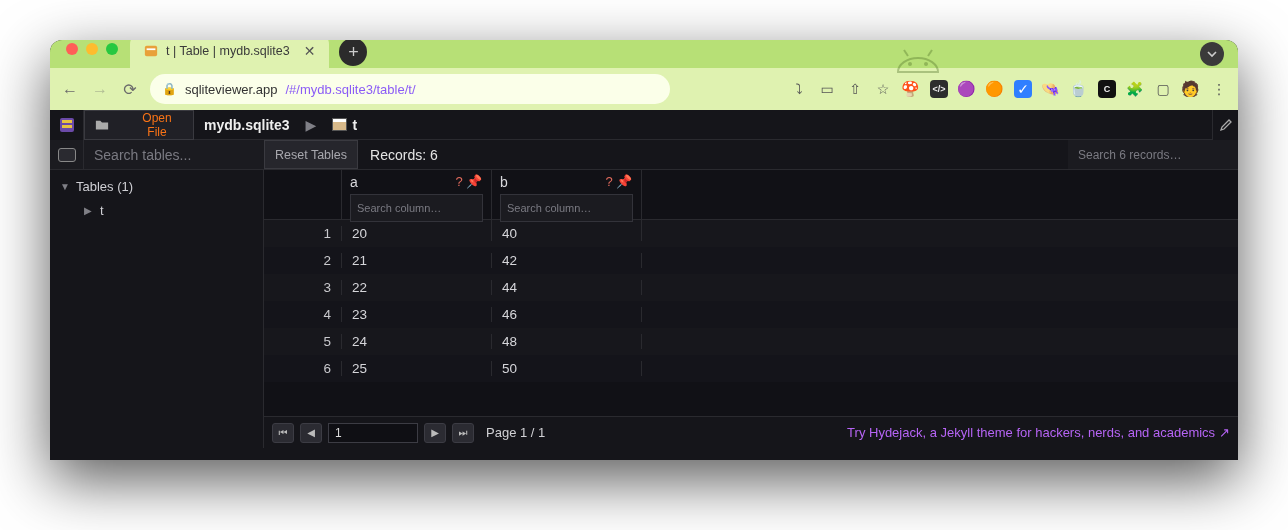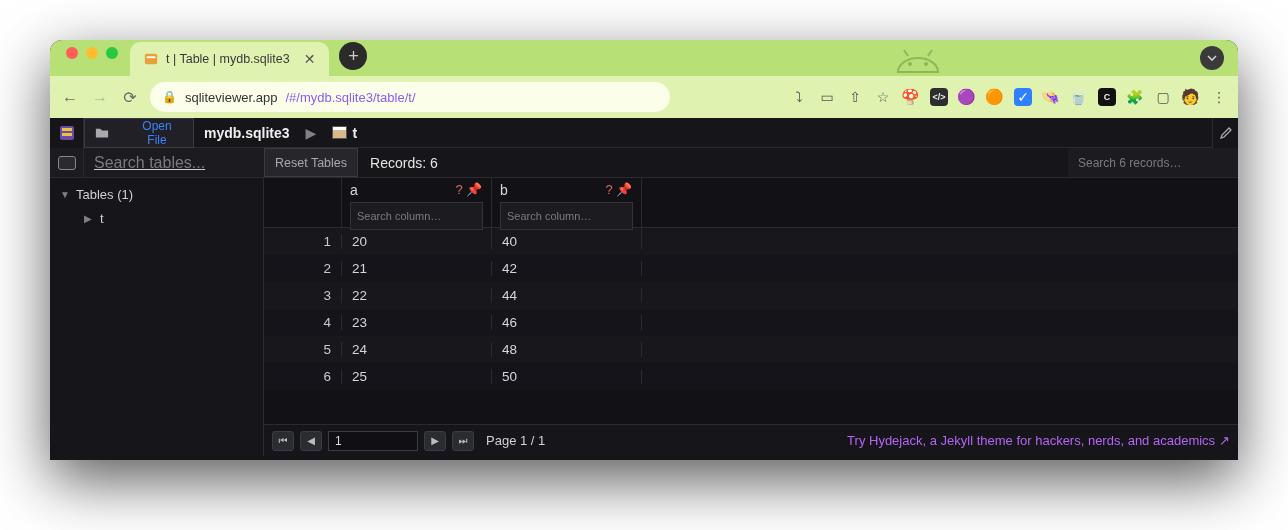--- a/index.html
+++ b/index.html
@@ -3,21 +3,21 @@
 <meta charset="utf-8">
 <style>
   * { box-sizing: border-box; margin: 0; padding: 0; }
   html, body { width: 1288px; height: 530px; font-family: -apple-system, BlinkMacSystemFont, "Segoe UI", Arial, sans-serif; background: transparent; }
   .window {
     position: absolute; left: 50px; top: 40px; width: 1188px; height: 420px;
     border-radius: 12px 12px 0 0; overflow: hidden; background: #15151a;
     box-shadow: 0 20px 60px rgba(0,0,0,0.65);
   }
   
-  .tabstrip { height: 36px; background: #b7e076; display: flex; align-items: flex-end; padding-left: 10px; position: relative; background-image: radial-gradient(circle at 870px 20px, rgba(0,0,0,0) 20px, rgba(0,0,0,0) 21px); }
+  .tabstrip { height: 28px; background: #b7e076; display: flex; align-items: flex-end; padding-left: 10px; position: relative; background-image: radial-gradient(circle at 870px 20px, rgba(0,0,0,0) 20px, rgba(0,0,0,0) 21px); }
   .macdots { display: flex; gap: 8px; margin: 0 12px 10px 6px; align-self: center; }
   .dot { width: 12px; height: 12px; border-radius: 50%; }
   .dot.r{background:#ff5f57;} .dot.y{background:#febc2e;} .dot.g{background:#28c840;}
   .tab {
     display: flex; align-items: center; gap: 8px; height: 34px;
     padding: 0 14px; border-radius: 10px 10px 0 0;
     background: #dff2b0; color: #3a3a3a; font-size: 12.5px;
     position: relative; margin-bottom: 0;
   }
   .tab svg, .favicon { width: 14px; height: 14px; }
@@ -40,32 +40,32 @@
   .addrspacer{flex:1;}
   .addricons{display:flex;gap:10px;align-items:center;color:#555;font-size:14px;}
   .addricons .ico{width:18px;height:18px;display:flex;align-items:center;justify-content:center;border-radius:4px;}
   .ico.pill{background:#2d2d2d;color:#eee;font-size:9px;font-weight:bold;}
   .ico.emoji{font-size:15px;}
   
   .app { display:flex; flex-direction:column; height: calc(100% - 82px); background:#15151a; color:#c8c8c8; font-size:13px; }
   .app-top { height:30px; display:flex; align-items:stretch; }
   .logo { width:34px; display:flex;align-items:center;justify-content:center;background:#15151a;border-right:1px solid #2a2a2f;}
   .logo svg{width:18px;height:18px;}
-  .openfile { width:110px; display:flex;align-items:center;gap:22px;border:1px solid #3a3a40;background:#202026;padding:0 10px;font-size:12px;color:#3b82f6;}
+  .openfile { width:110px; display:flex;align-items:center;gap:22px;border:1px solid #3a3a40;background:#202026;padding:0 10px;font-size:12px;color:#f97316;}
   .openfile svg{width:14px;height:14px;fill:#aaa;}
   .breadcrumb{flex:1;display:flex;align-items:center;gap:16px;padding-left:10px;font-size:14px;background:#15151a;border-bottom:1px solid #2a2a2f;}
   .breadcrumb .strong{color:#eee;font-weight:600;}
   .breadcrumb .sep{color:#7f7f86;}
   .breadcrumb .tbl{display:flex;align-items:center;gap:5px;}
   .breadcrumb .tbl .ticon{width:15px;height:13px;display:inline-block;background:linear-gradient(#fff 0 30%,#d8b98a 30% 100%);border:1px solid #555;}
   .pencil{width:26px;border-left:1px solid #2a2a2f;display:flex;align-items:center;justify-content:center;color:#aaa;}
   .app-toolbar{height:30px;display:flex;align-items:stretch;border-bottom:1px solid #2a2a2f;}
   .sideicon{width:34px;display:flex;align-items:center;justify-content:center;border-right:1px solid #2a2a2f;background:#1b1b20;}
   .sideicon .cam{width:18px;height:14px;border:1px solid #888;border-radius:3px;background:#2a2a30;}
-  .searchtables{width:180px;border:none;background:#1b1b20;color:#ccc;padding:0 10px;font-size:16px;text-decoration:underline;}
+  .searchtables{width:180px;border:none;background:#1b1b20;color:#ccc;padding:0 10px;font-size:14px;}
   .searchtables::placeholder{color:#7a7a82;}
   .reset{background:#26262c;border:1px solid #3a3a40;color:#a8a8ae;font-size:12.5px;padding:0 10px;display:flex;align-items:center;margin-left:0;}
   .records{display:flex;align-items:center;padding:0 12px;color:#e4e4e4;font-size:14px;}
   .toolspacer{flex:1;}
   .searchrec{width:170px;border:none;background:#1b1b20;color:#ccc;padding:0 10px;font-size:12px;}
   .searchrec::placeholder{color:#7a7a82;}
   .app-main{flex:1;display:flex;min-height:0;}
   
   .sidebar{width:214px;border-right:1px solid #2a2a2f;background:#15151a;padding-top:4px;}
   .tree-row{display:flex;align-items:center;gap:6px;height:24px;padding-left:10px;color:#cfcfd4;font-size:13px;}

